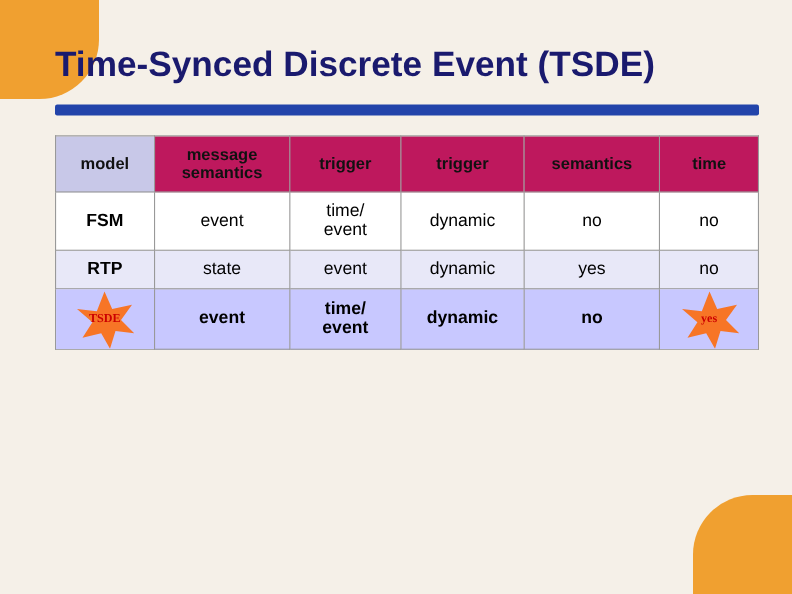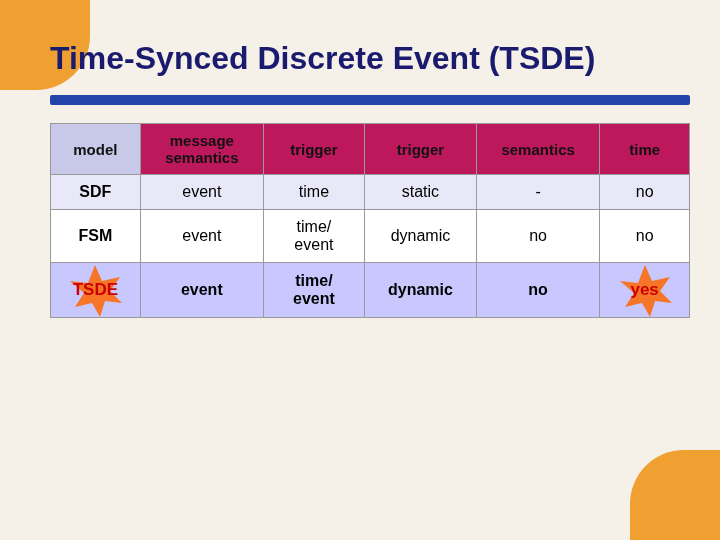--- a/index.html
+++ b/index.html
@@ -171,23 +171,24 @@
       position: absolute;
       top: 0;
       left: 0;
       width: 100%;
       height: 100%;
     }
 
     .star-text {
       position: relative;
       z-index: 2;
-      font-size: 17px;
+      font-size: 11px;
       font-weight: bold;
       color: #cc0000;
+      font-family: Liberation Serif, serif;
     }
   </style>
 </head>
 <body>
 
 <div class="page-bg">
 
   <div class="deco-topleft"></div>
   <div class="deco-bottomright"></div>
 
@@ -203,38 +204,38 @@
           <th class="col-model">model</th>
           <th class="col-message">message<br>semantics</th>
           <th class="col-trigger">trigger</th>
           <th class="col-schedule">trigger</th>
           <th class="col-preemptive">semantics</th>
           <th class="col-timed">time</th>
         </tr>
       </thead>
       <tbody>
 
-        <tr class="row-sdf">
-          <td class="col-model">SDF</td>
-          <td>event</td>
-          <td>time</td>
-          <td>static</td>
-          <td>-</td>
-          <td>no</td>
-        </tr>
 
         <tr class="row-fsm">
           <td class="col-model">FSM</td>
           <td>event</td>
           <td>time/<br>event</td>
           <td>dynamic</td>
           <td>no</td>
           <td>no</td>
         </tr>
 
+        <tr class="row-rtp">
+          <td class="col-model">RTP</td>
+          <td>state</td>
+          <td>event</td>
+          <td>dynamic</td>
+          <td>yes</td>
+          <td>no</td>
+        </tr>
 
         <tr class="row-tsde">
           <td class="col-model td-model-tsde">
             <div class="star-container">
               <svg class="star-svg" viewBox="0 0 70 54">
                 <polygon points="35,2 42,18 60,14 50,28 62,40 45,38 40,54 32,40 15,44 24,30 10,18 28,20" fill="#ff6600" opacity="0.85"></polygon>
               </svg>
               <span class="star-text">TSDE</span>
             </div>
           </td>

